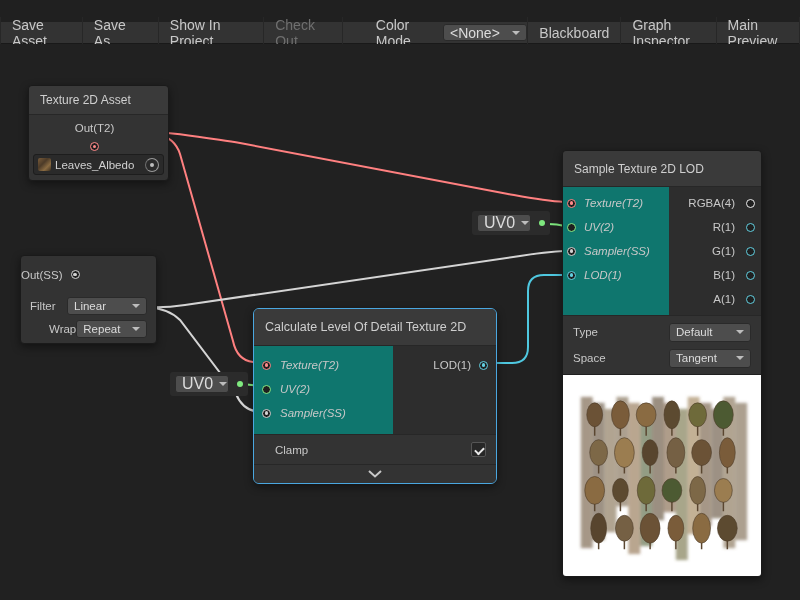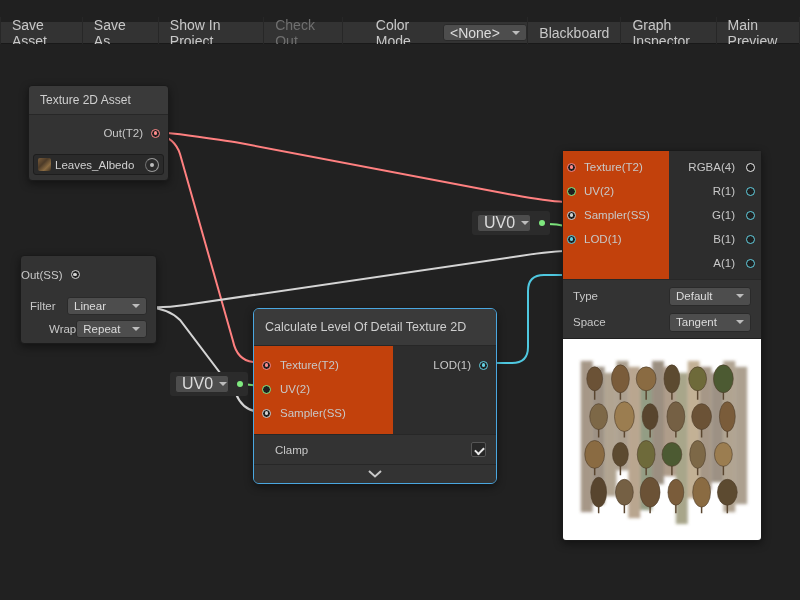--- a/index.html
+++ b/index.html
@@ -43,21 +43,21 @@
   .node.selected .nhead { border-radius:5px 5px 0 0; }
 
   .port { width:9px; height:9px; min-width:9px; border:1.6px solid currentColor; border-radius:50%;
     display:inline-block; position:relative; background:#1f1f1f; }
   .port.connected::after { content:""; position:absolute; inset:1.6px; border-radius:50%; background:currentColor; }
 
   
   .n-texasset { left:28px; top:41px; width:141px; }
   .n-texasset .nhead { height:29px; }
   .n-texasset .outrow { height:36px; display:flex; align-items:center; justify-content:flex-end;
-    gap:8px; padding-right:8px; }
+    gap:8px; padding-right:8px;flex-direction:column; }
   .objrow { padding:3px 4px 5px; }
   .objfield { display:flex; align-items:center; gap:4px; background:#2a2a2a; border:1px solid #1d1d1d;
     border-radius:3px; height:21px; padding:0 4px; }
   .thumb { width:13px; height:13px; border-radius:2px;
     background:linear-gradient(135deg,#7a5c3a 0%,#4c3b28 40%,#8a6b42 70%,#3c2f1f 100%); }
   .objfield .lbl { flex:1; font-size:11.5px; color:#d0d0d0; white-space:nowrap; overflow:hidden; }
   .picker { width:14px; height:14px; border:1px solid #9a9a9a; border-radius:50%; position:relative;
     margin-left:2px; border-left-color:#707070; }
   .picker::after { content:""; position:absolute; inset:4px; border-radius:50%; background:#bdbdbd; }
 
@@ -66,21 +66,21 @@
   .n-sampler .nhead { height:33px; }
   .n-sampler .outrow { height:37px; display:flex; align-items:center; 
     gap:8px; padding-right:5px; }
   .ctlrow { height:25px; display:flex; align-items:center; justify-content:space-between; padding:0 9px 0 9px; }
   .ctlrow .dropdown { width:80px; height:18px; }
 
   
   .n-calc { left:253px; top:264px; width:244px; }
   .n-calc .nhead { height:37px; font-size:12.5px; }
   .io { display:flex; }
-  .io-left { width:139px; background:#c2410c; padding:7px 0 9px; }
+  .io-left { width:139px; background:#0f766e; padding:7px 0 9px;font-style:italic; }
   .io-right { flex:1; background:#2d2d2d; padding:7px 0; }
   .inrow { height:24px; display:flex; align-items:center; gap:9px; padding-left:8px; }
   .outrow2 { height:24px; display:flex; align-items:center; justify-content:flex-end; gap:8px; padding-right:8px; }
   .clamprow { height:30px; display:flex; align-items:center; justify-content:space-between;
     padding:0 10px 0 21px; background:#333; border-top:1px solid #272727; }
   .checkbox { width:15px; height:15px; background:#272727; border:1px solid #555; border-radius:2px; position:relative; }
   .checkbox.checked::after { content:""; position:absolute; left:3px; top:3.5px; width:7px; height:4px;
     border-left:2px solid #eaeaea; border-bottom:2px solid #eaeaea; transform:rotate(-45deg); }
   .chevrow { height:19px; display:flex; align-items:center; justify-content:center; background:#333;
     border-top:1px solid #272727; border-radius:0 0 5px 5px; }
@@ -209,20 +209,21 @@
         <span class="checkbox checked"></span>
       </div>
       <div class="chevrow">
         <svg width="14" height="8" viewBox="0 0 14 8">
           <polyline points="1,1 7,6.5 13,1" fill="none" stroke="#c8c8c8" stroke-width="2"></polyline>
         </svg>
       </div>
     </div>
 
     <div class="node n-sample">
+      <div class="nhead">Sample Texture 2D LOD</div>
       <div class="io">
         <div class="io-left">
           <div class="inrow">
             <span class="port connected" style="color: rgb(255, 138, 138);"></span>
             <span>Texture(T2)</span>
           </div>
           <div class="inrow">
             <span class="port" style="color: rgb(136, 238, 136);"></span>
             <span>UV(2)</span>
           </div>

